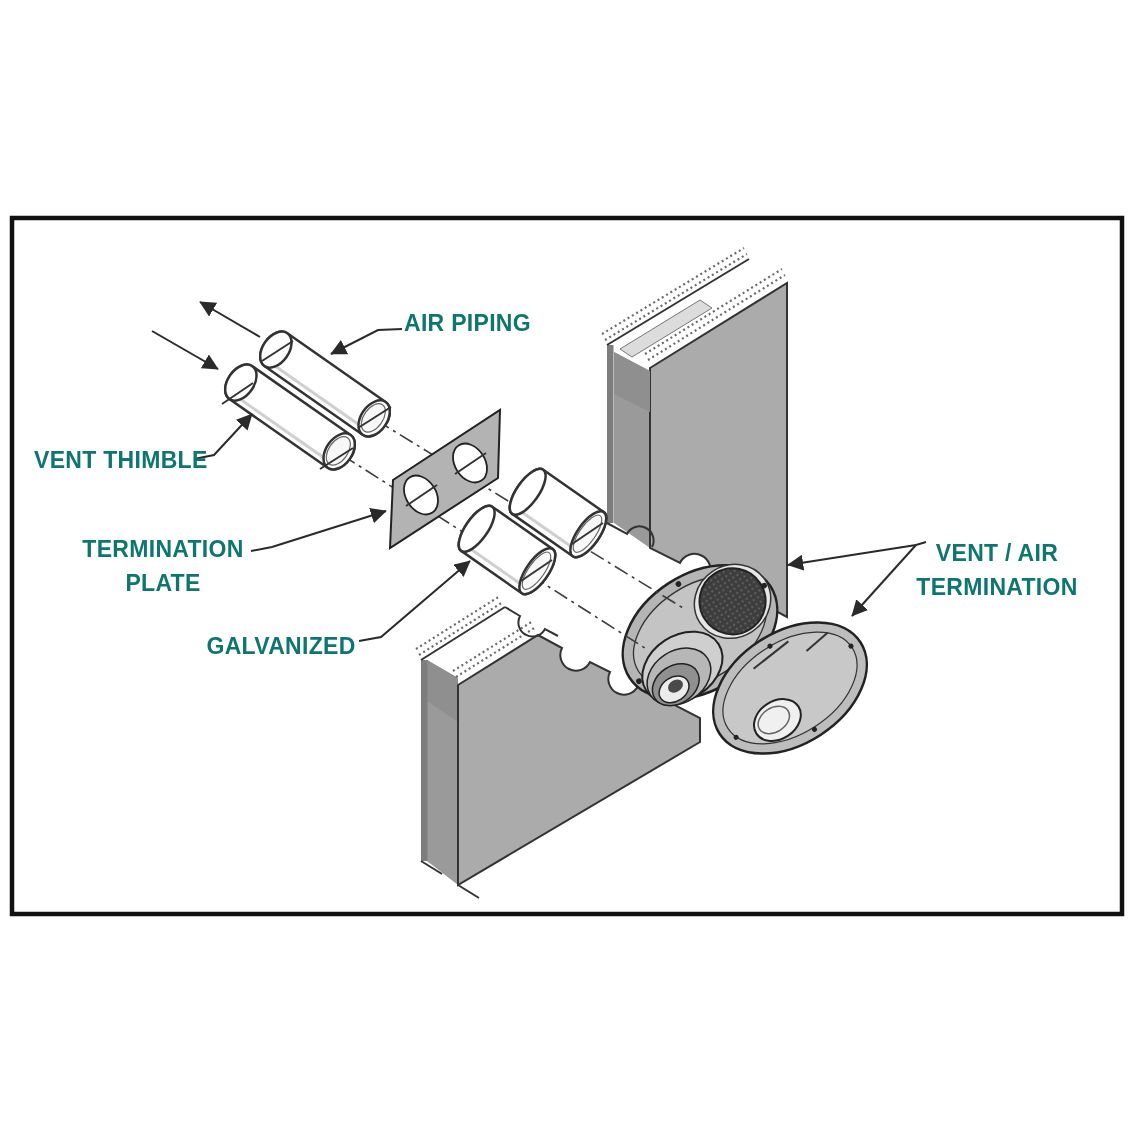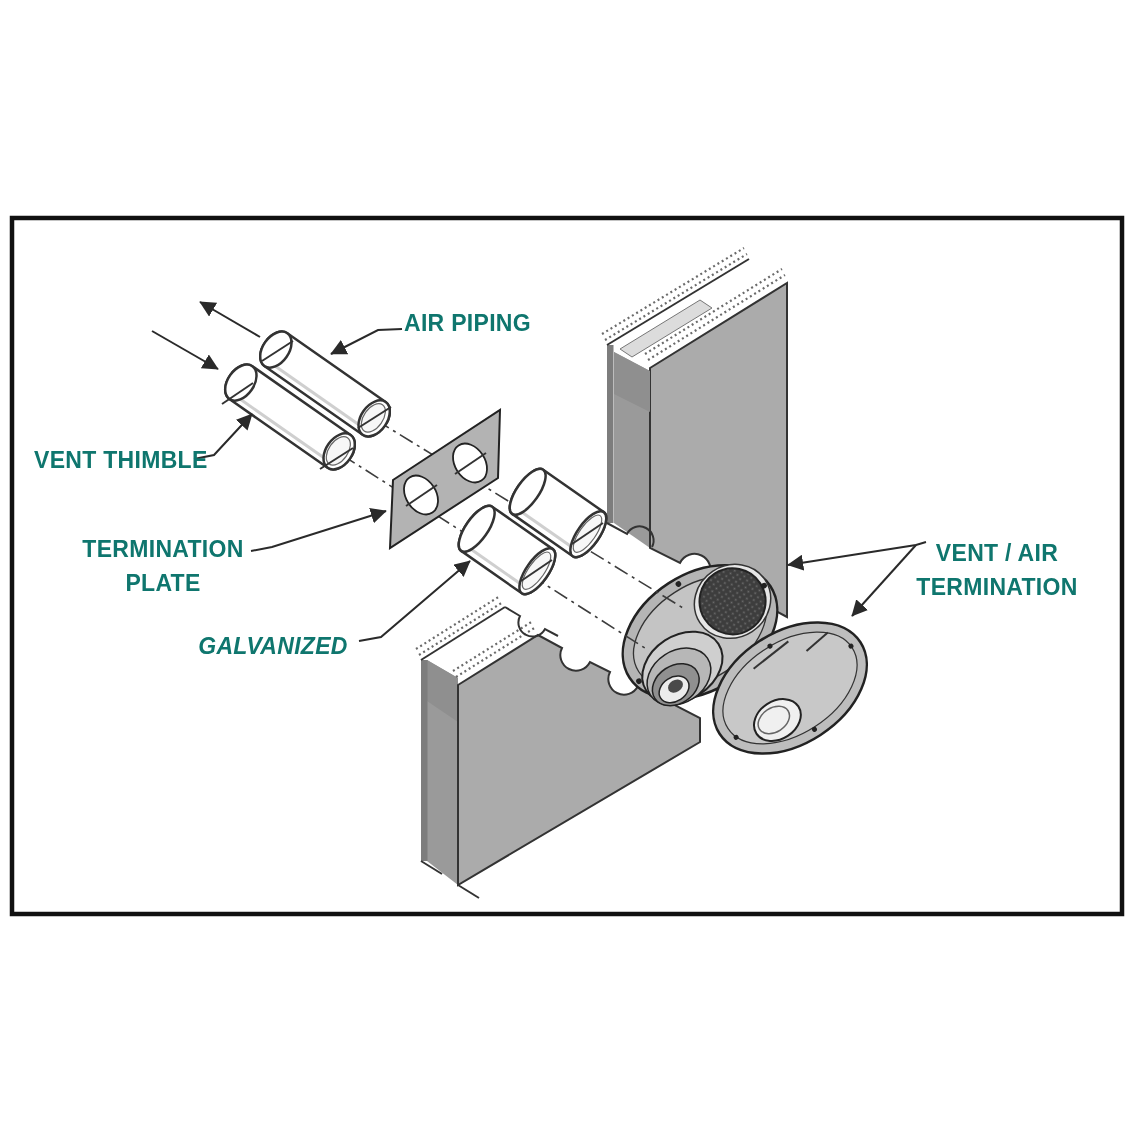--- a/index.html
+++ b/index.html
@@ -178,21 +178,21 @@
 
 <div class="lbl" style="left:404px; top:306px;">AIR PIPING</div>
 
 <div class="lbl" style="left:34px; top:443px;">VENT THIMBLE</div>
 
 <div class="lbl centered" style="left:58px; top:532px; width:210px;">
   <span>TERMINATION</span>
   <span>PLATE</span>
 </div>
 
-<div class="lbl centered" style="left:168px; top:629px; width:210px;font-style:italic;">
+<div class="lbl centered" style="left:176px; top:629px; width:210px;">
   <span>GALVANIZED</span>
 </div>
 
 <div class="lbl centered" style="left:906px; top:536px; width:182px;">
   <span>VENT / AIR</span>
   <span>TERMINATION</span>
 </div>
 
 </div>
 

